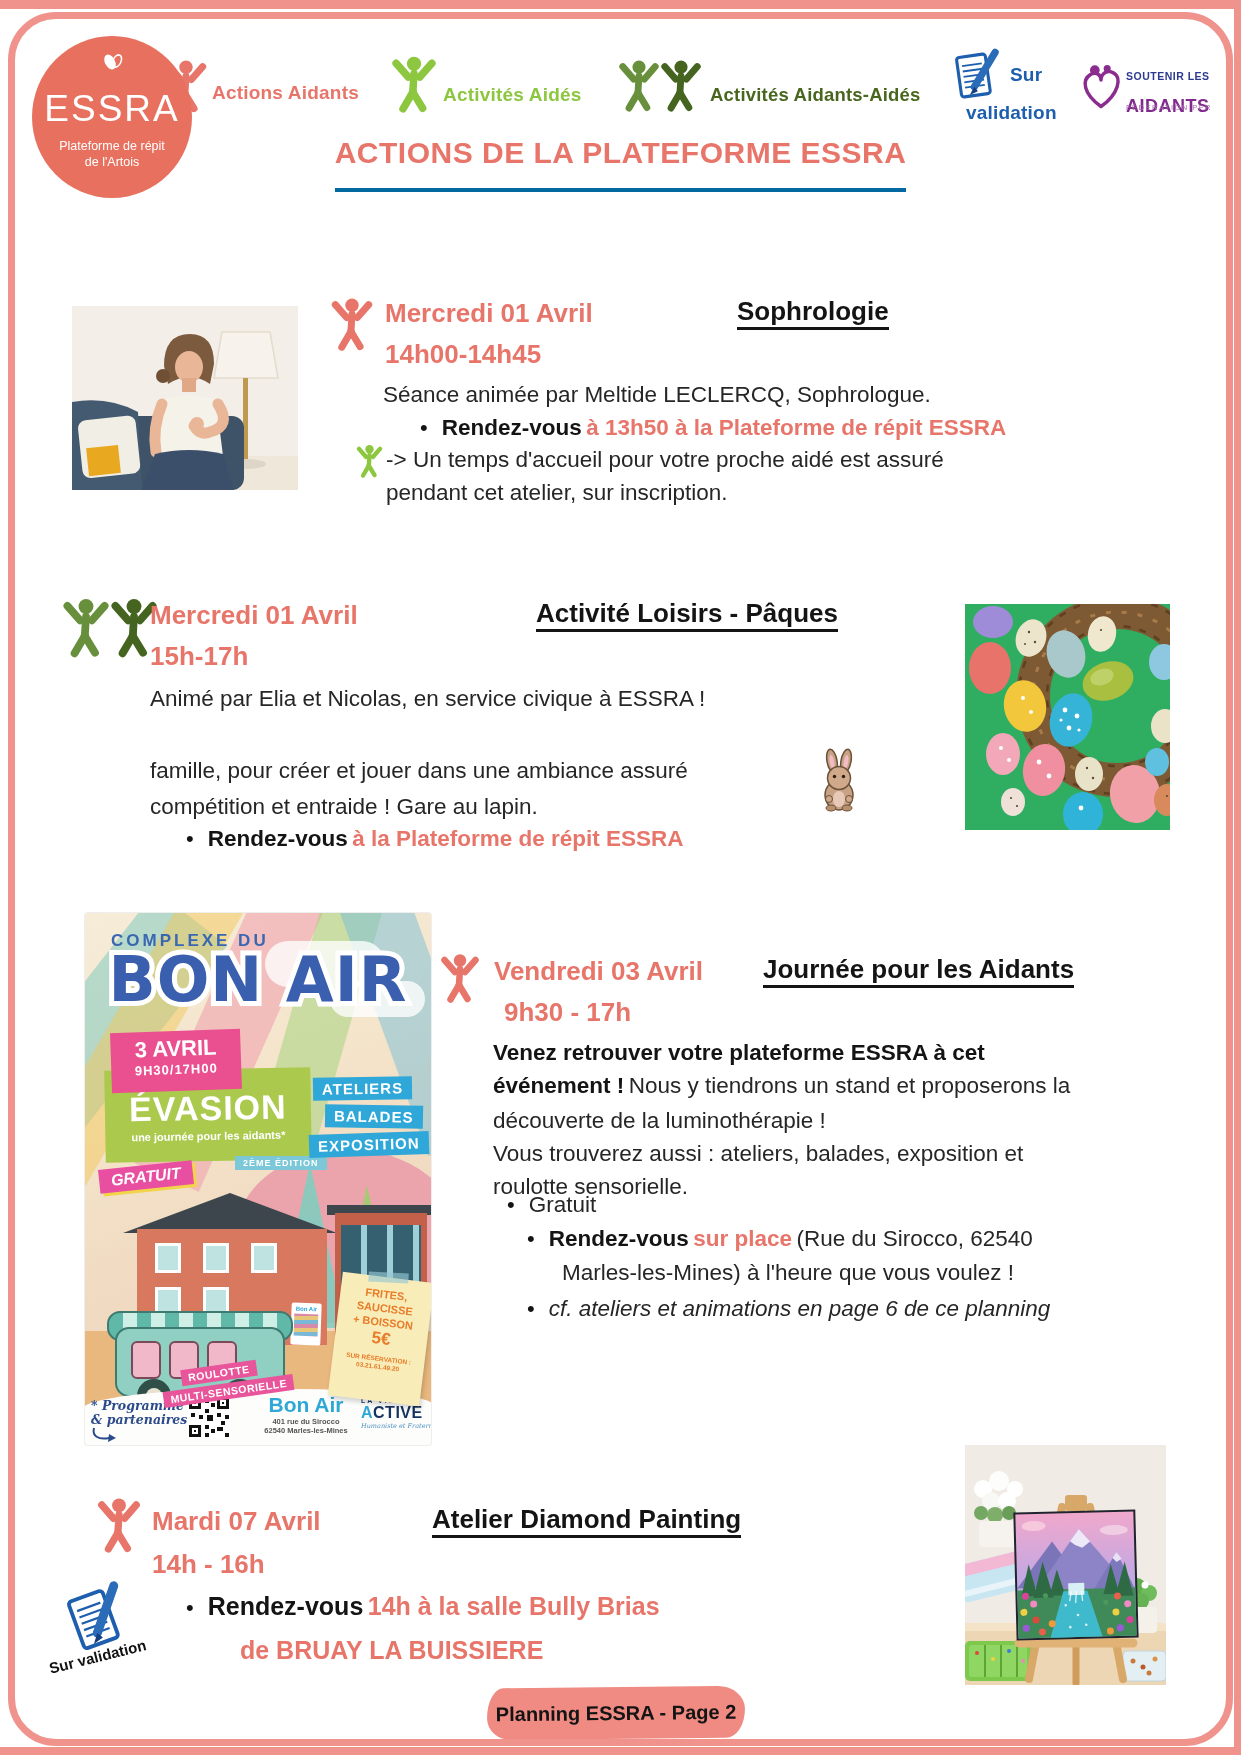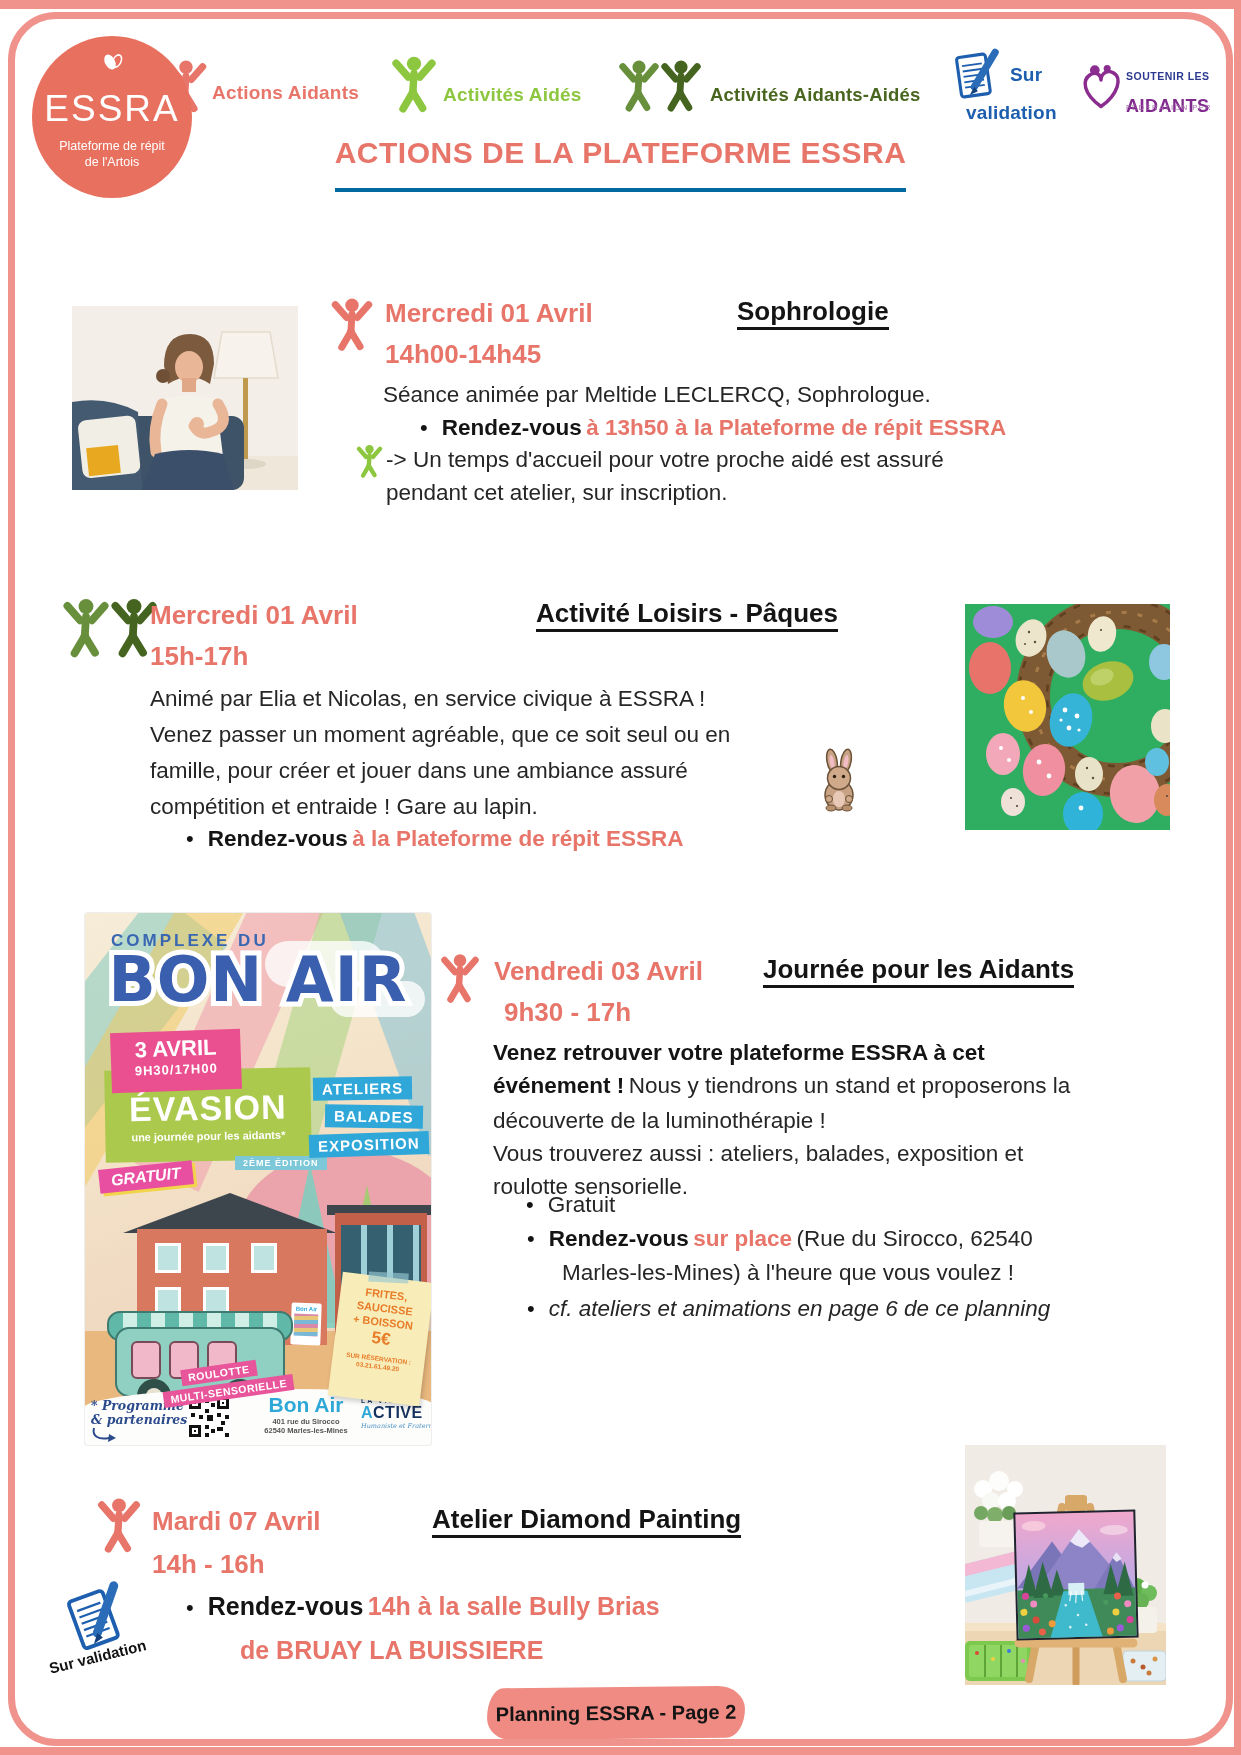--- a/index.html
+++ b/index.html
@@ -312,21 +312,20 @@
             <line x1="19" y1="33" x2="10.5" y2="47.5"></line>
             <line x1="19" y1="33" x2="27.5" y2="47"></line>
           </g>
         </g>
     </svg>
   </span>
   <span class="abs date-txt nw" style="left:150px;top:600px;">Mercredi 01 Avril</span>
   <span class="abs ev-title nw" style="left:536px;top:598px;">Activité Loisirs - Pâques</span>
   <span class="abs date-txt nw" style="left:150px;top:641px;">15h-17h</span>
   <span class="abs body-txt nw" style="left:150px;top:686px;">Animé par Elia et Nicolas, en service civique à ESSRA !</span>
-  <span class="abs body-txt nw" style="left:150px;top:722px;">Venez passer un moment agréable, que ce soit seul ou en</span>
   <span class="abs body-txt nw" style="left:150px;top:758px;">famille, pour créer et jouer dans une ambiance assuré</span>
   <span class="abs body-txt nw" style="left:150px;top:794px;">compétition et entraide ! Gare au lapin.</span>
   <span class="abs" style="left:816px;top:748px;">
     <svg viewBox="0 0 46 64" width="46" height="64">
       <ellipse cx="16" cy="13" rx="5" ry="12" fill="#c8a284" stroke="#6b5138" stroke-width="1.5" transform="rotate(-10 16 13)"></ellipse>
       <ellipse cx="16" cy="14" rx="2.3" ry="7" fill="#f2bcc4" transform="rotate(-10 16 14)"></ellipse>
       <ellipse cx="30" cy="13" rx="5" ry="12" fill="#c8a284" stroke="#6b5138" stroke-width="1.5" transform="rotate(10 30 13)"></ellipse>
       <ellipse cx="30" cy="14" rx="2.3" ry="7" fill="#f2bcc4" transform="rotate(10 30 14)"></ellipse>
       <ellipse cx="23" cy="47" rx="14" ry="15" fill="#c8a284" stroke="#6b5138" stroke-width="1.5"></ellipse>
       <circle cx="23" cy="30" r="11.5" fill="#cfa98a" stroke="#6b5138" stroke-width="1.5"></circle>
@@ -554,21 +553,21 @@
   <div class="abs" style="left:493px;top:1036px;">
     <div class="rdv nw" style="line-height:33px;">Venez retrouver votre plateforme ESSRA à cet</div>
     <div class="nw" style="line-height:33px;">
       <span class="rdv">événement !</span>
       <span class="body-txt">Nous y tiendrons un stand et proposerons la</span>
     </div>
     <div class="body-txt nw" style="line-height:33px;">découverte de la luminothérapie !</div>
     <div class="body-txt nw" style="line-height:33px;">Vous trouverez aussi : ateliers, balades, exposition et</div>
     <div class="body-txt nw" style="line-height:33px;">roulotte sensorielle.</div>
   </div>
-  <div class="abs nw" style="left:526px;top:1192px;">
+  <div class="abs nw" style="left:507px;top:1192px;">
     <span class="bullet-dot">•</span><span class="body-txt">Gratuit</span>
   </div>
   <div class="abs nw" style="left:527px;top:1226px;">
     <span class="bullet-dot">•</span><span class="rdv">Rendez-vous</span>
     <span class="rdv-accent">sur place</span>
     <span class="body-txt">(Rue du Sirocco, 62540</span>
   </div>
   <div class="abs body-txt nw" style="left:562px;top:1260px;">Marles-les-Mines) à l'heure que vous voulez !</div>
   <div class="abs nw" style="left:527px;top:1296px;">
     <span class="bullet-dot">•</span><span class="body-txt italic">cf. ateliers et animations en page 6 de ce planning</span>

